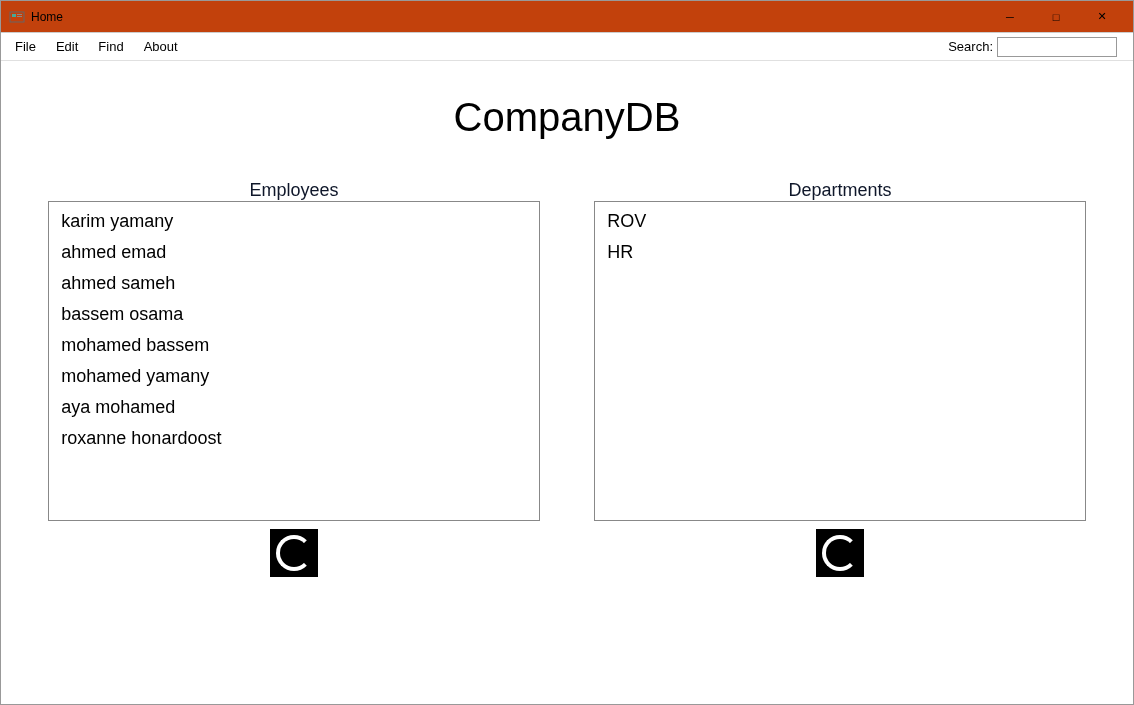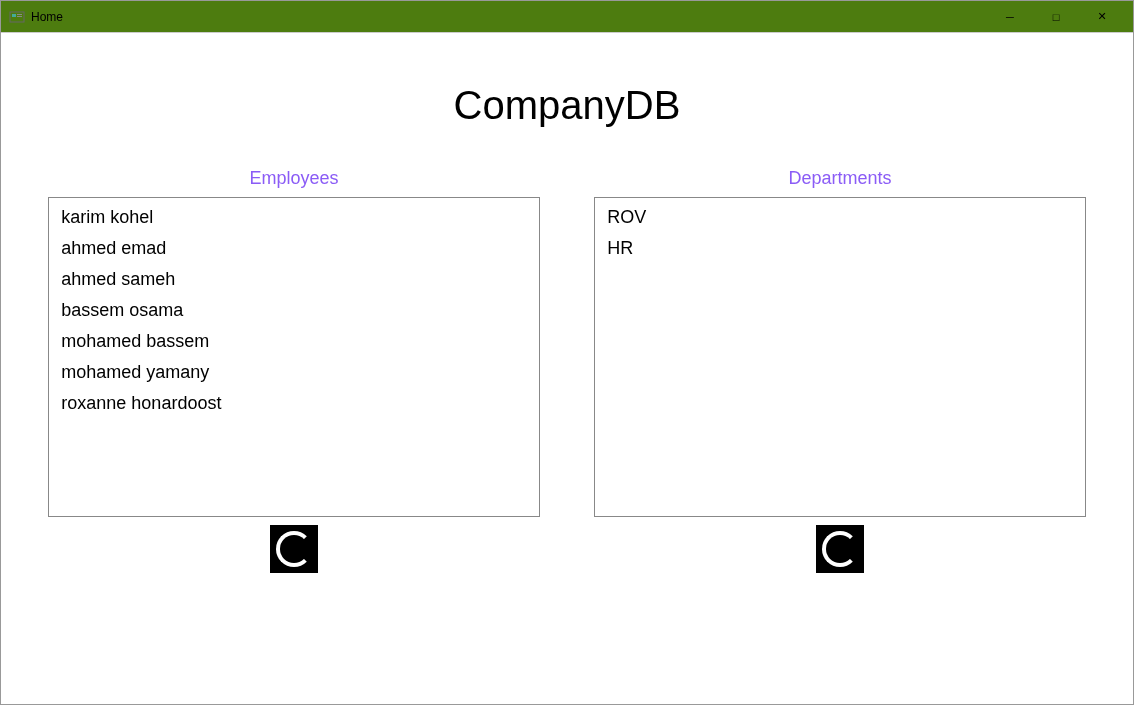--- a/index.html
+++ b/index.html
@@ -22,21 +22,21 @@
       background: #ffffff;
       display: flex;
       flex-direction: column;
       border: 1px solid #999;
     }
 
     
     .title-bar {
       display: flex;
       align-items: center;
-      background: #4d7c0f;
+      background: #c2410c;
       height: 32px;
       padding: 0 8px;
       border-bottom: 1px solid #ccc;
       user-select: none;
     }
 
     .title-bar-icon {
       width: 16px;
       height: 16px;
       margin-right: 6px;
@@ -114,42 +114,41 @@
       flex-direction: column;
       align-items: center;
       padding: 20px;
       background: #ffffff;
     }
 
     .app-title {
       font-size: 40px;
       font-weight: 400;
       color: #000;
-      margin-top: 30px;
+      margin-top: 14px;
       margin-bottom: 40px;
     }
 
     .panels-container {
       display: flex;
       width: 100%;
       gap: 0;
       justify-content: space-around;
     }
 
     .panel {
       display: flex;
       flex-direction: column;
       align-items: center;
       width: 45%;
     }
 
     .panel-title {
       font-size: 18px;
-      color: #8b5cf6;
-      margin-bottom: 8px;
+      color: #0f172a;
     }
 
     .list-box {
       width: 100%;
       border: 1px solid #888;
       height: 320px;
       background: #ffffff;
       overflow-y: auto;
       padding: 4px 8px;
     }
@@ -210,35 +209,46 @@
       </button>
       <button class="title-btn">
         <span>□</span>
       </button>
       <button class="title-btn close">
         <span>✕</span>
       </button>
     </div>
   </div>
 
+  <div class="menu-bar">
+    <div class="menu-item">File</div>
+    <div class="menu-item">Edit</div>
+    <div class="menu-item">Find</div>
+    <div class="menu-item">About</div>
+    <div class="search-area">
+      <span class="search-label">Search:</span>
+      <input class="search-input" type="text" style="">
+    </div>
+  </div>
 
   <div class="main-content">
     <h1 class="app-title">CompanyDB</h1>
 
     <div class="panels-container">
 
       <div class="panel">
         <div class="panel-title">Employees</div>
         <div class="list-box" id="employees-list">
-        <div class="list-item">karim kohel</div>
+        <div class="list-item">karim yamany</div>
             <div class="list-item">ahmed emad</div>
             <div class="list-item">ahmed sameh</div>
             <div class="list-item">bassem osama</div>
             <div class="list-item">mohamed bassem</div>
             <div class="list-item">mohamed yamany</div>
+            <div class="list-item">aya mohamed</div>
             <div class="list-item">roxanne honardoost</div>
           </div>
         <button class="panel-button">
           <div class="c-icon"></div>
         </button>
       </div>
 
       <div class="panel">
         <div class="panel-title">Departments</div>
         <div class="list-box" id="departments-list">

